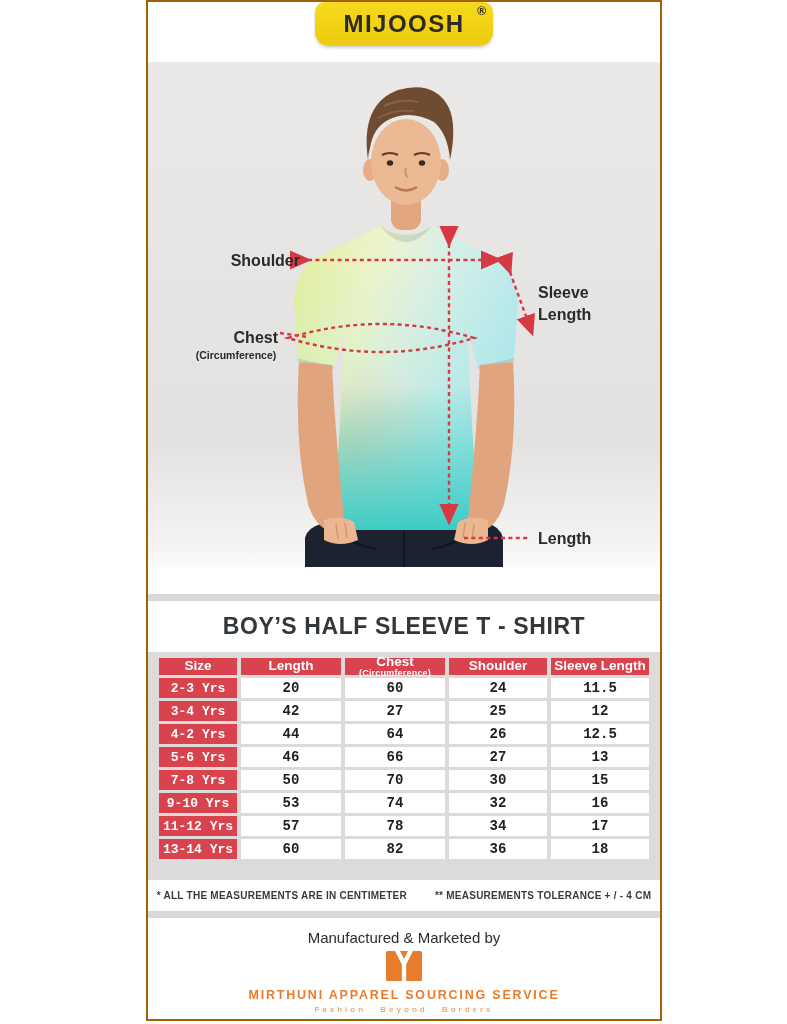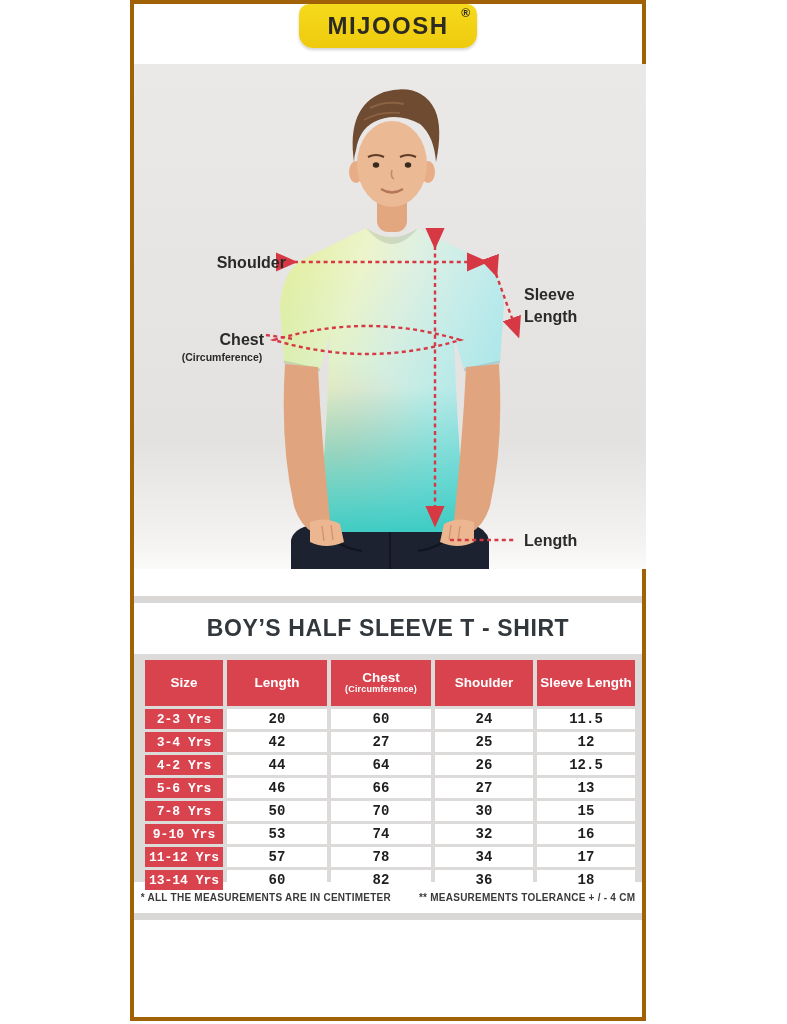--- a/index.html
+++ b/index.html
@@ -1,21 +1,21 @@
 <!DOCTYPE html>
 <html><head>
 <meta charset="utf-8">
 <style>
   * { margin:0; padding:0; box-sizing:border-box; }
   html,body { width:787px; height:1024px; background:#ffffff; font-family:"Liberation Sans",sans-serif; }
   .stage { position:relative; width:787px; height:1024px; background:#ffffff; overflow:hidden; }
 
   .sheet {
-    position:absolute; left:130px; top:0; width:516px; height:1021px;
-    background:#ffffff; border:4px solid #a16207;
+    position:absolute; left:146px; top:0; width:516px; height:1021px;
+    background:#ffffff; border:2px solid #a16207;
   }
 
   
   .top-band { position:relative; height:60px; background:#ffffff; }
   .brand-badge {
     position:absolute; top:0; left:50%; transform:translateX(-50%);
     width:178px; height:44px;
     background:linear-gradient(#f6da1c,#eeca0d);
     border-radius:10px 10px 14px 14px;
     box-shadow:0 2px 3px rgba(0,0,0,0.18);
@@ -37,21 +37,21 @@
   .gray-strip { height:7px; background:#d9d8d7; }
   .title-band { height:51px; background:#ffffff; display:flex; align-items:center; justify-content:center; }
   .title-band .title-text {
     font-size:23px; font-weight:bold; letter-spacing:0.6px; color:#32373c;
   }
 
   
   .table-section { height:228px; background:#dcdbda; padding:6px 11px 0 11px; }
   .size-grid { display:grid; grid-template-columns:78px 100px 100px 98px 98px; column-gap:4px; row-gap:3px; }
   .hcell {
-    background:#d8434e; color:#ffffff; height:46px;
+    background:#d8434e; color:#ffffff; height:17px;
     display:flex; flex-direction:column; align-items:center; justify-content:center;
     font-weight:bold; font-size:13.5px; line-height:1.05;
   }
   .hcell .sub { font-size:9px; font-weight:bold; letter-spacing:0.2px; }
   .cell {
     height:20px; display:flex; align-items:center; justify-content:center;
     font-weight:bold; font-size:14px; color:#1e1e1e; background:#ffffff;font-family:Liberation Mono, monospace;
   }
   .cell.size-cell { background:#d8434e; color:#ffffff; font-size:13px; }
 
@@ -258,15 +258,24 @@
       </div>
     </div>
 
     <div class="notes-band">
       <span>* ALL THE MEASUREMENTS ARE IN CENTIMETER</span>
       <span>** MEASUREMENTS TOLERANCE + / - 4 CM</span>
     </div>
 
     <div class="gray-strip"></div>
 
+    <div class="footer">
+      <div class="made-by">Manufactured &amp; Marketed by</div>
+      <svg class="maker-logo" viewBox="0 0 36 30">
+        <rect x="0" y="0" width="36" height="30" rx="1.5" fill="#e87c2a"></rect>
+        <polygon points="9,0 14,0 18,8 22,0 27,0 20.2,13.5 20.2,30 15.8,30 15.8,13.5" fill="#ffffff"></polygon>
+      </svg>
+      <div class="company-name">MIRTHUNI APPAREL SOURCING SERVICE</div>
+      <div class="tagline">Fashion Beyond Borders</div>
+    </div>
 
   </div>
 </div>
 
 </body></html>

